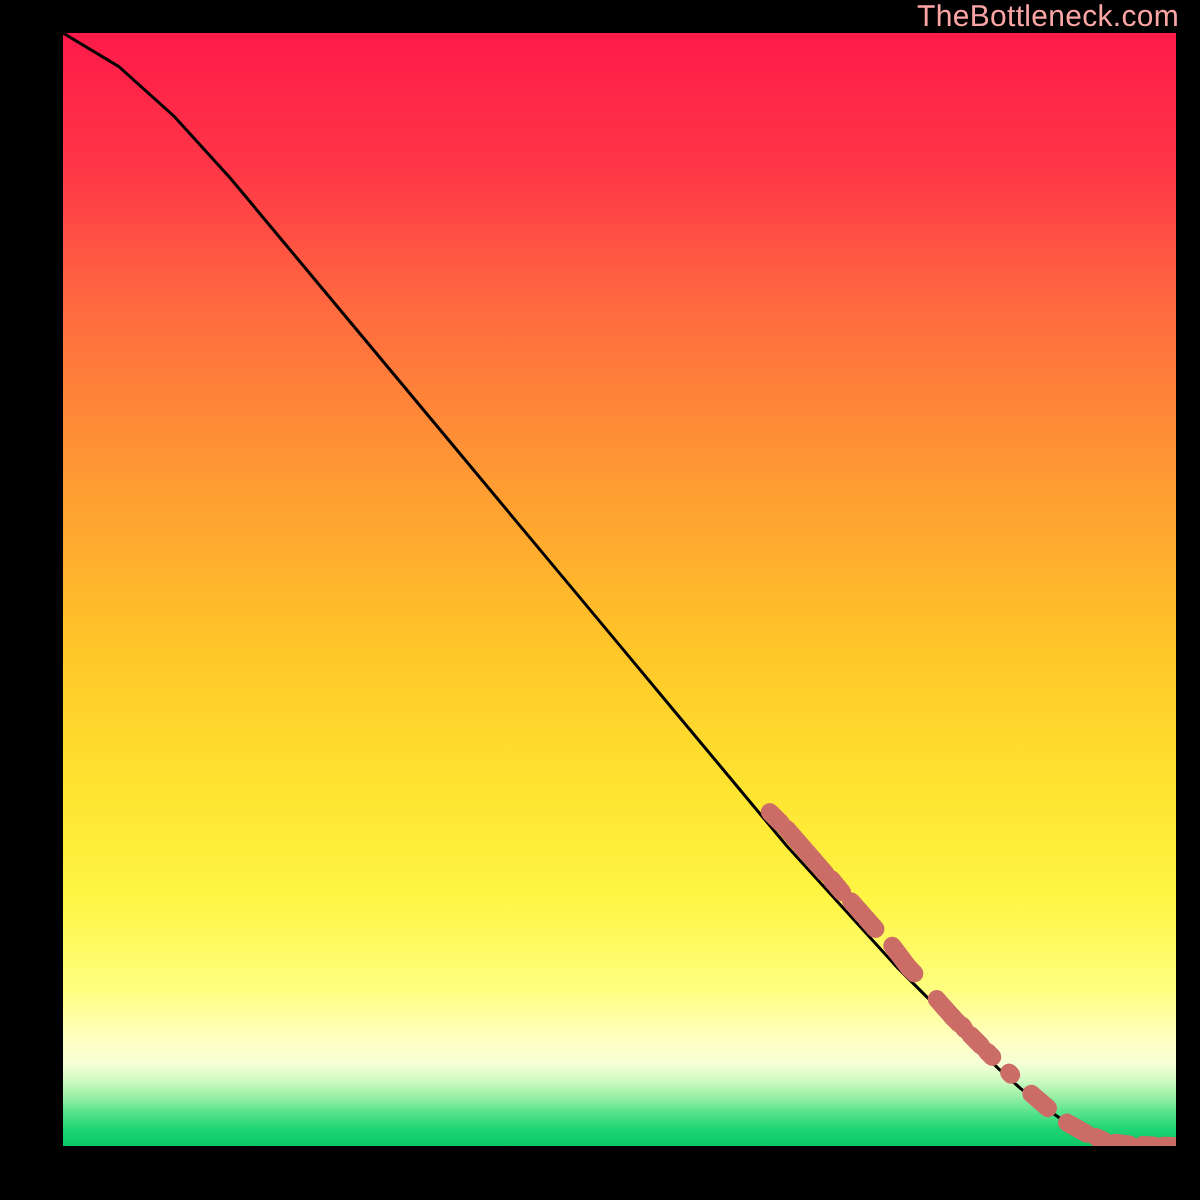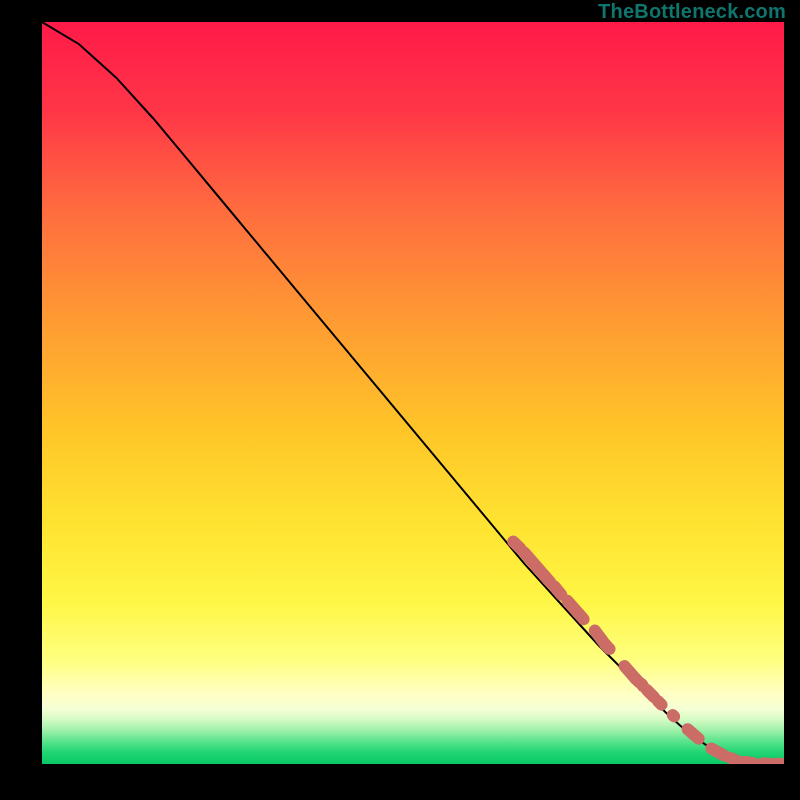--- a/index.html
+++ b/index.html
@@ -24,23 +24,23 @@
     width: 742px;
     height: 742px;
   }
   svg {
     display: block;
   }
   .watermark {
     position: absolute;
     top: 0px;
     right: 14px;
-    color: #0f766e;
+    color: #fca5a5;
     font-size: 20px;
-    font-weight: 700;
+    font-weight: 400;
     letter-spacing: 0.2px;
     user-select: none;
   }
 </style>
 </head>
 <body>
 
 <div class="stage">
   <div class="watermark">TheBottleneck.com</div>
 

